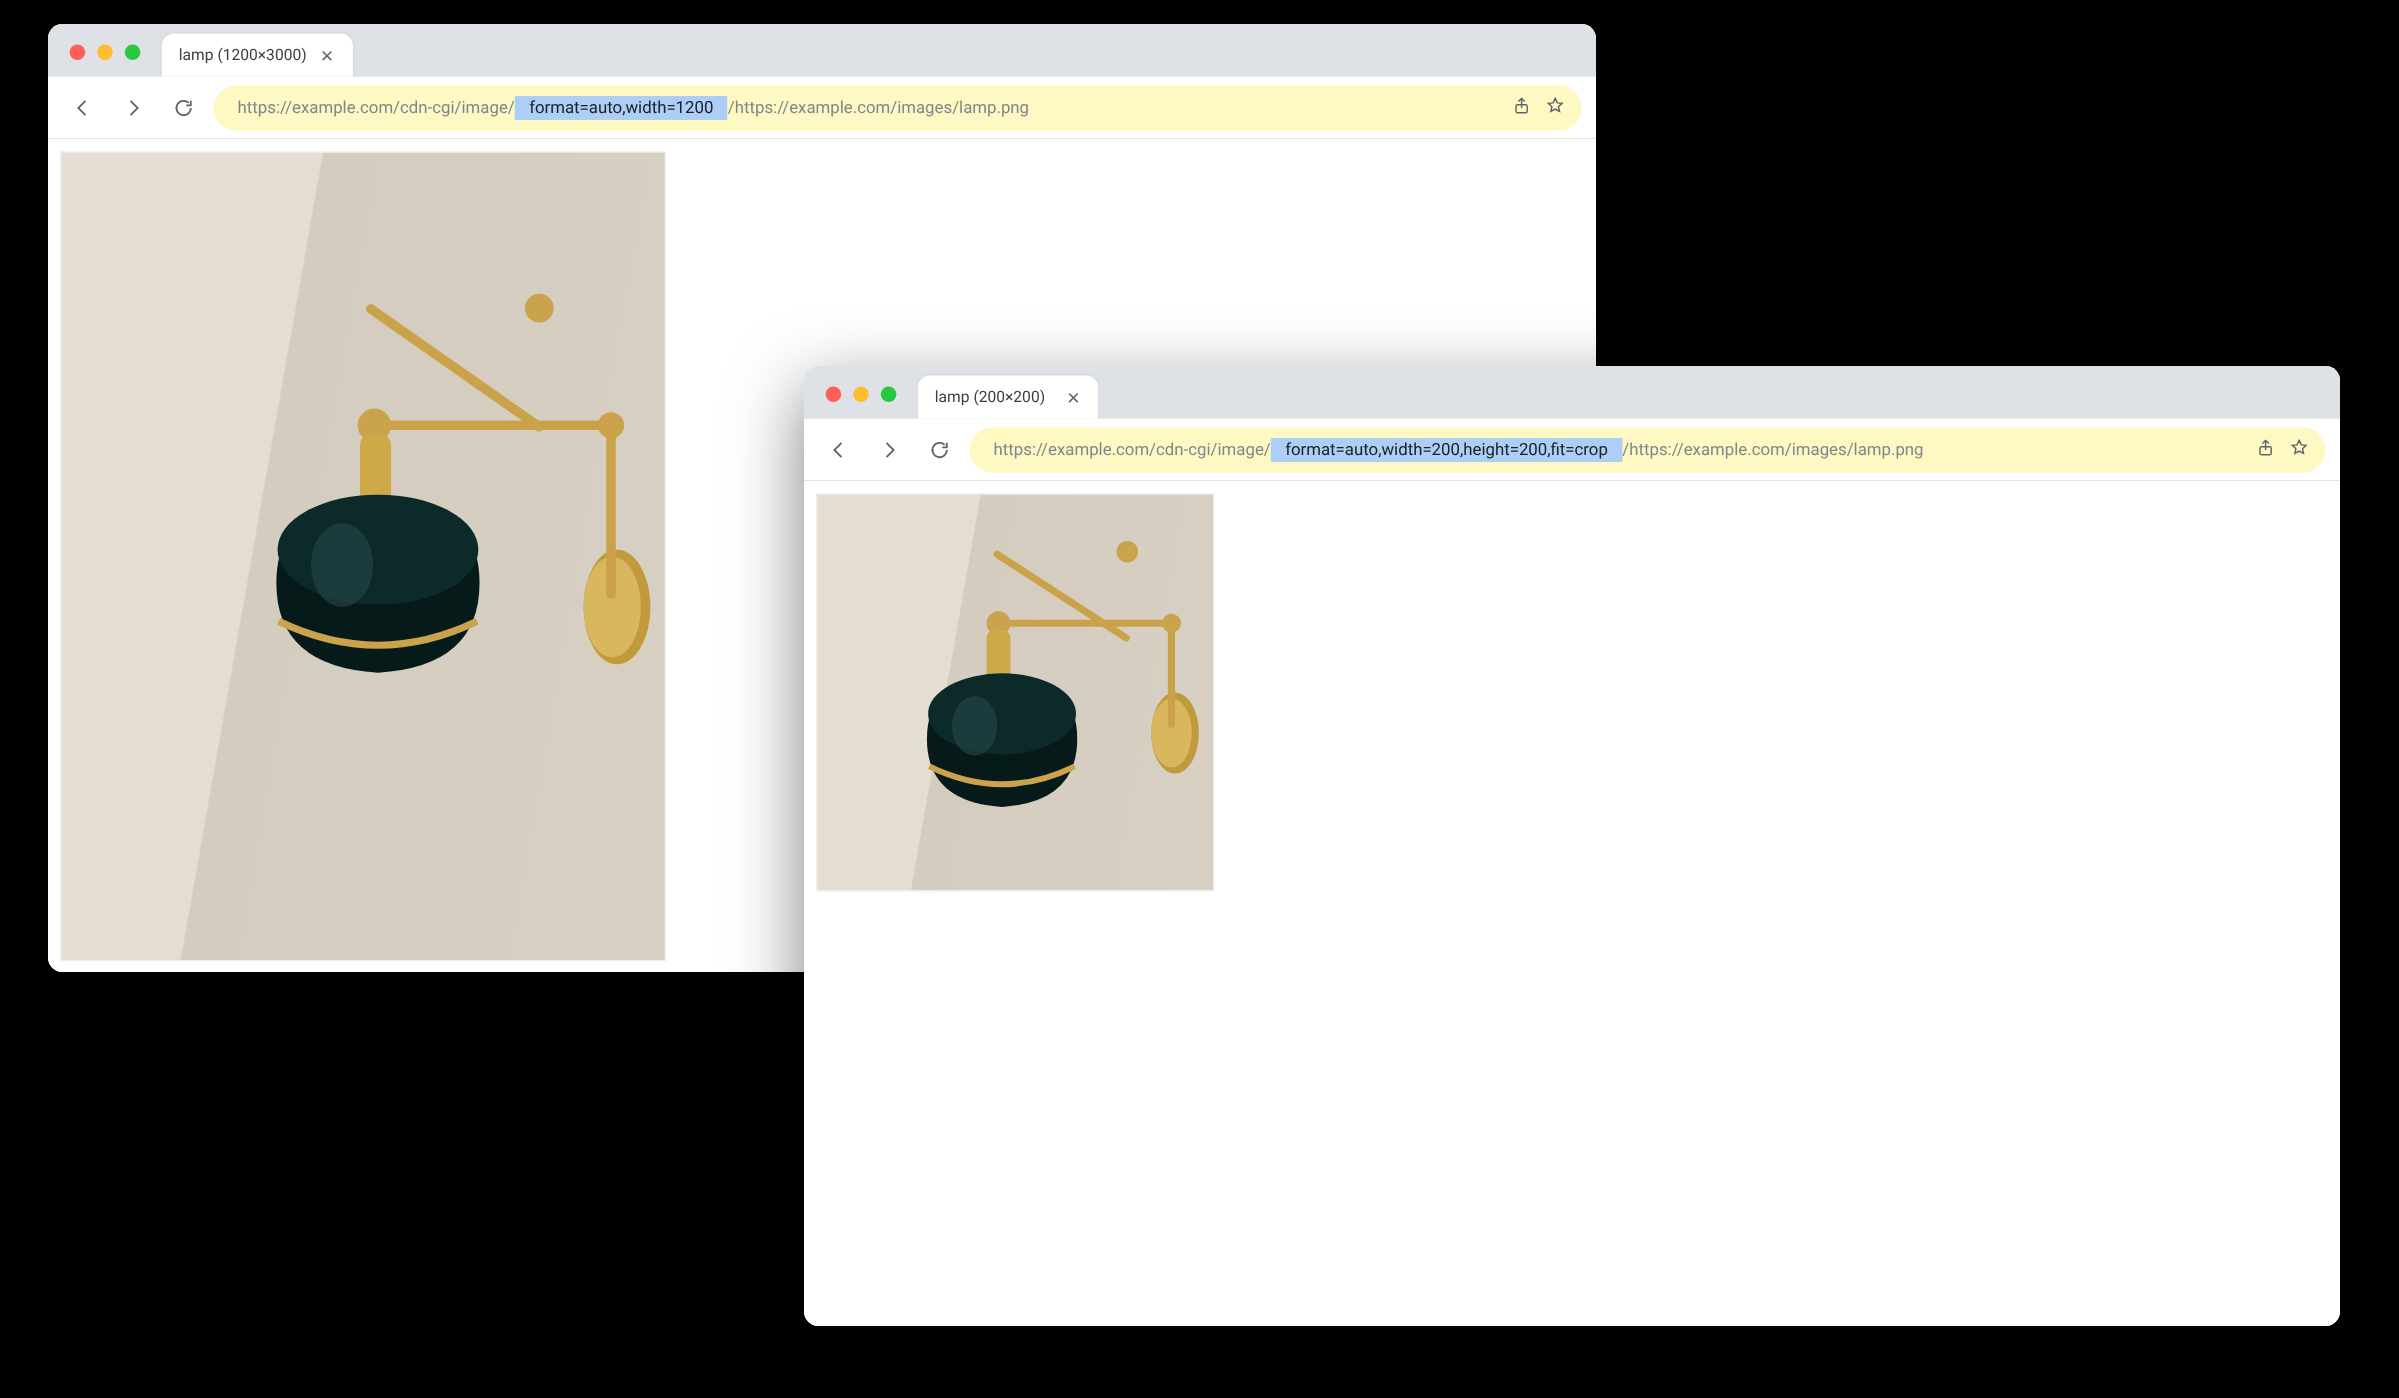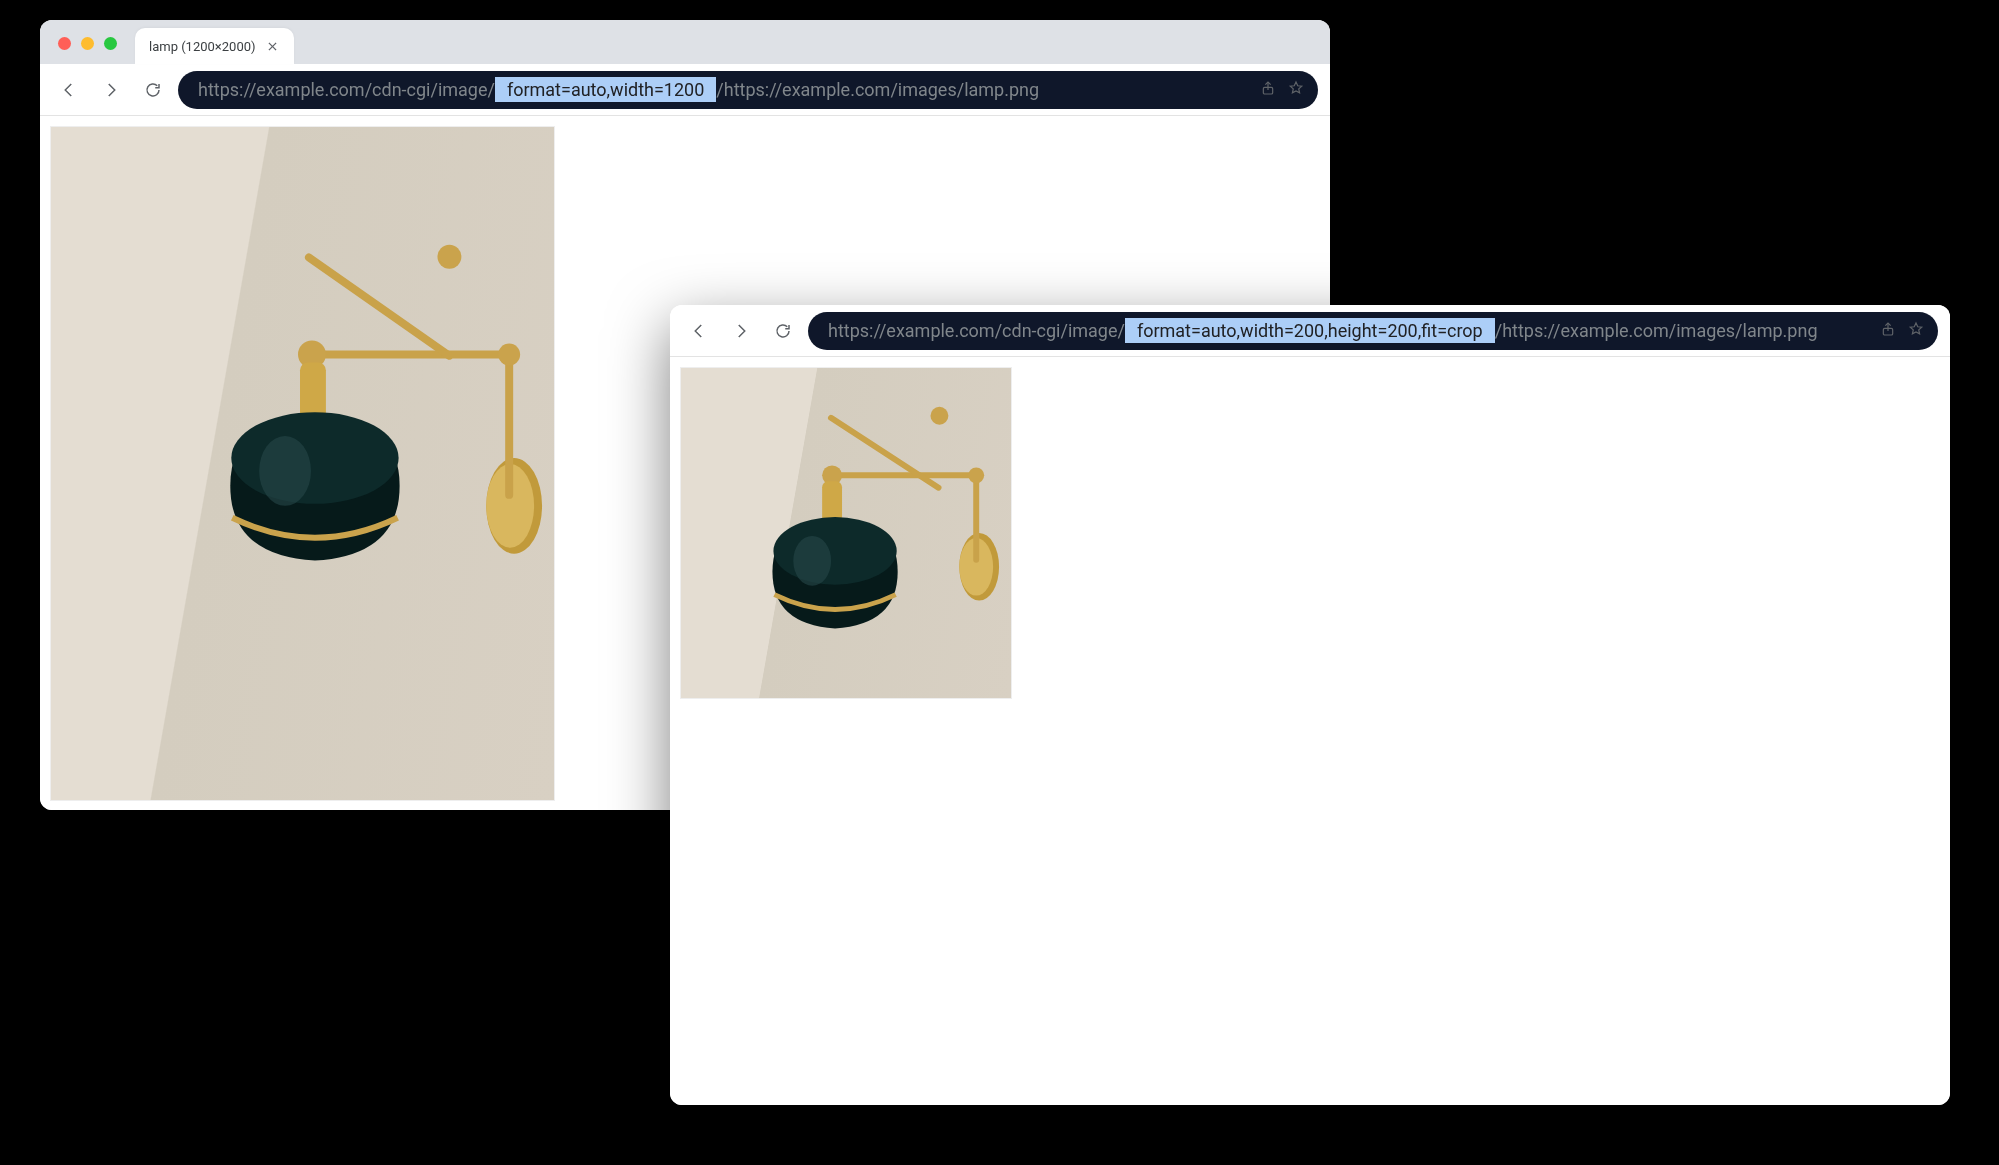--- a/index.html
+++ b/index.html
@@ -96,27 +96,27 @@
   .nav-btn {
     width: 34px; height: 34px;
     display: flex; align-items: center; justify-content: center;
     color: #5f6368;
     border-radius: 50%;
   }
   .nav-btn svg { width: 18px; height: 18px; }
 
   .omnibox {
     flex: 1;
-    background: #0f172a;
+    background: #fef9c3;
     border-radius: 22px;
     height: 38px;
     display: flex;
     align-items: center;
     padding: 0 14px 0 20px;
-    font-size: 18px;
+    font-size: 14px;
     color: #8a8d91;
     gap: 0;
     overflow: hidden;
     white-space: nowrap;
   }
   .omnibox .url-part { color: #80868b; }
   .omnibox .url-highlight {
     background: #accef7;
     color: #202124;
     padding: 2px 12px;
@@ -155,21 +155,21 @@
 
 <div class="browser-window window-back">
 
   <div class="tab-strip">
     <div class="traffic-lights">
       <div class="traffic-dot tl-red"></div>
       <div class="traffic-dot tl-yellow"></div>
       <div class="traffic-dot tl-green"></div>
     </div>
     <div class="tab">
-      <span>lamp (1200×2000)</span>
+      <span>lamp (1200×3000)</span>
       <span class="tab-close">
         <svg viewBox="0 0 10 10" stroke="currentColor" stroke-width="1.4">
             <line x1="1" y1="1" x2="9" y2="9"></line>
             <line x1="9" y1="1" x2="1" y2="9"></line>
           </svg>
       </span>
     </div>
   </div>
 
   <div class="toolbar">
@@ -236,20 +236,36 @@
           <ellipse cx="235" cy="345" rx="26" ry="35" fill="#27484a" opacity="0.6"></ellipse>
 
           <path d="M182 392 Q265 432 348 392" stroke="#caa34c" stroke-width="6" fill="none"></path>
         </svg>
       </div>
     </div>
   </div>
 </div>
 
 <div class="browser-window window-front">
+  <div class="tab-strip">
+    <div class="traffic-lights">
+      <div class="traffic-dot tl-red"></div>
+      <div class="traffic-dot tl-yellow"></div>
+      <div class="traffic-dot tl-green"></div>
+    </div>
+    <div class="tab">
+      <span>lamp (200×200)</span>
+      <span class="tab-close">
+        <svg viewBox="0 0 10 10" stroke="currentColor" stroke-width="1.4">
+            <line x1="1" y1="1" x2="9" y2="9"></line>
+            <line x1="9" y1="1" x2="1" y2="9"></line>
+          </svg>
+      </span>
+    </div>
+  </div>
   <div class="toolbar">
     <div class="nav-btn">
       <svg viewBox="0 0 24 24" fill="none" stroke="currentColor" stroke-width="2">
           <path d="M15 4 L7 12 L15 20"></path>
         </svg>
     </div>
     <div class="nav-btn">
       <svg viewBox="0 0 24 24" fill="none" stroke="currentColor" stroke-width="2">
           <path d="M9 4 L17 12 L9 20"></path>
         </svg>

